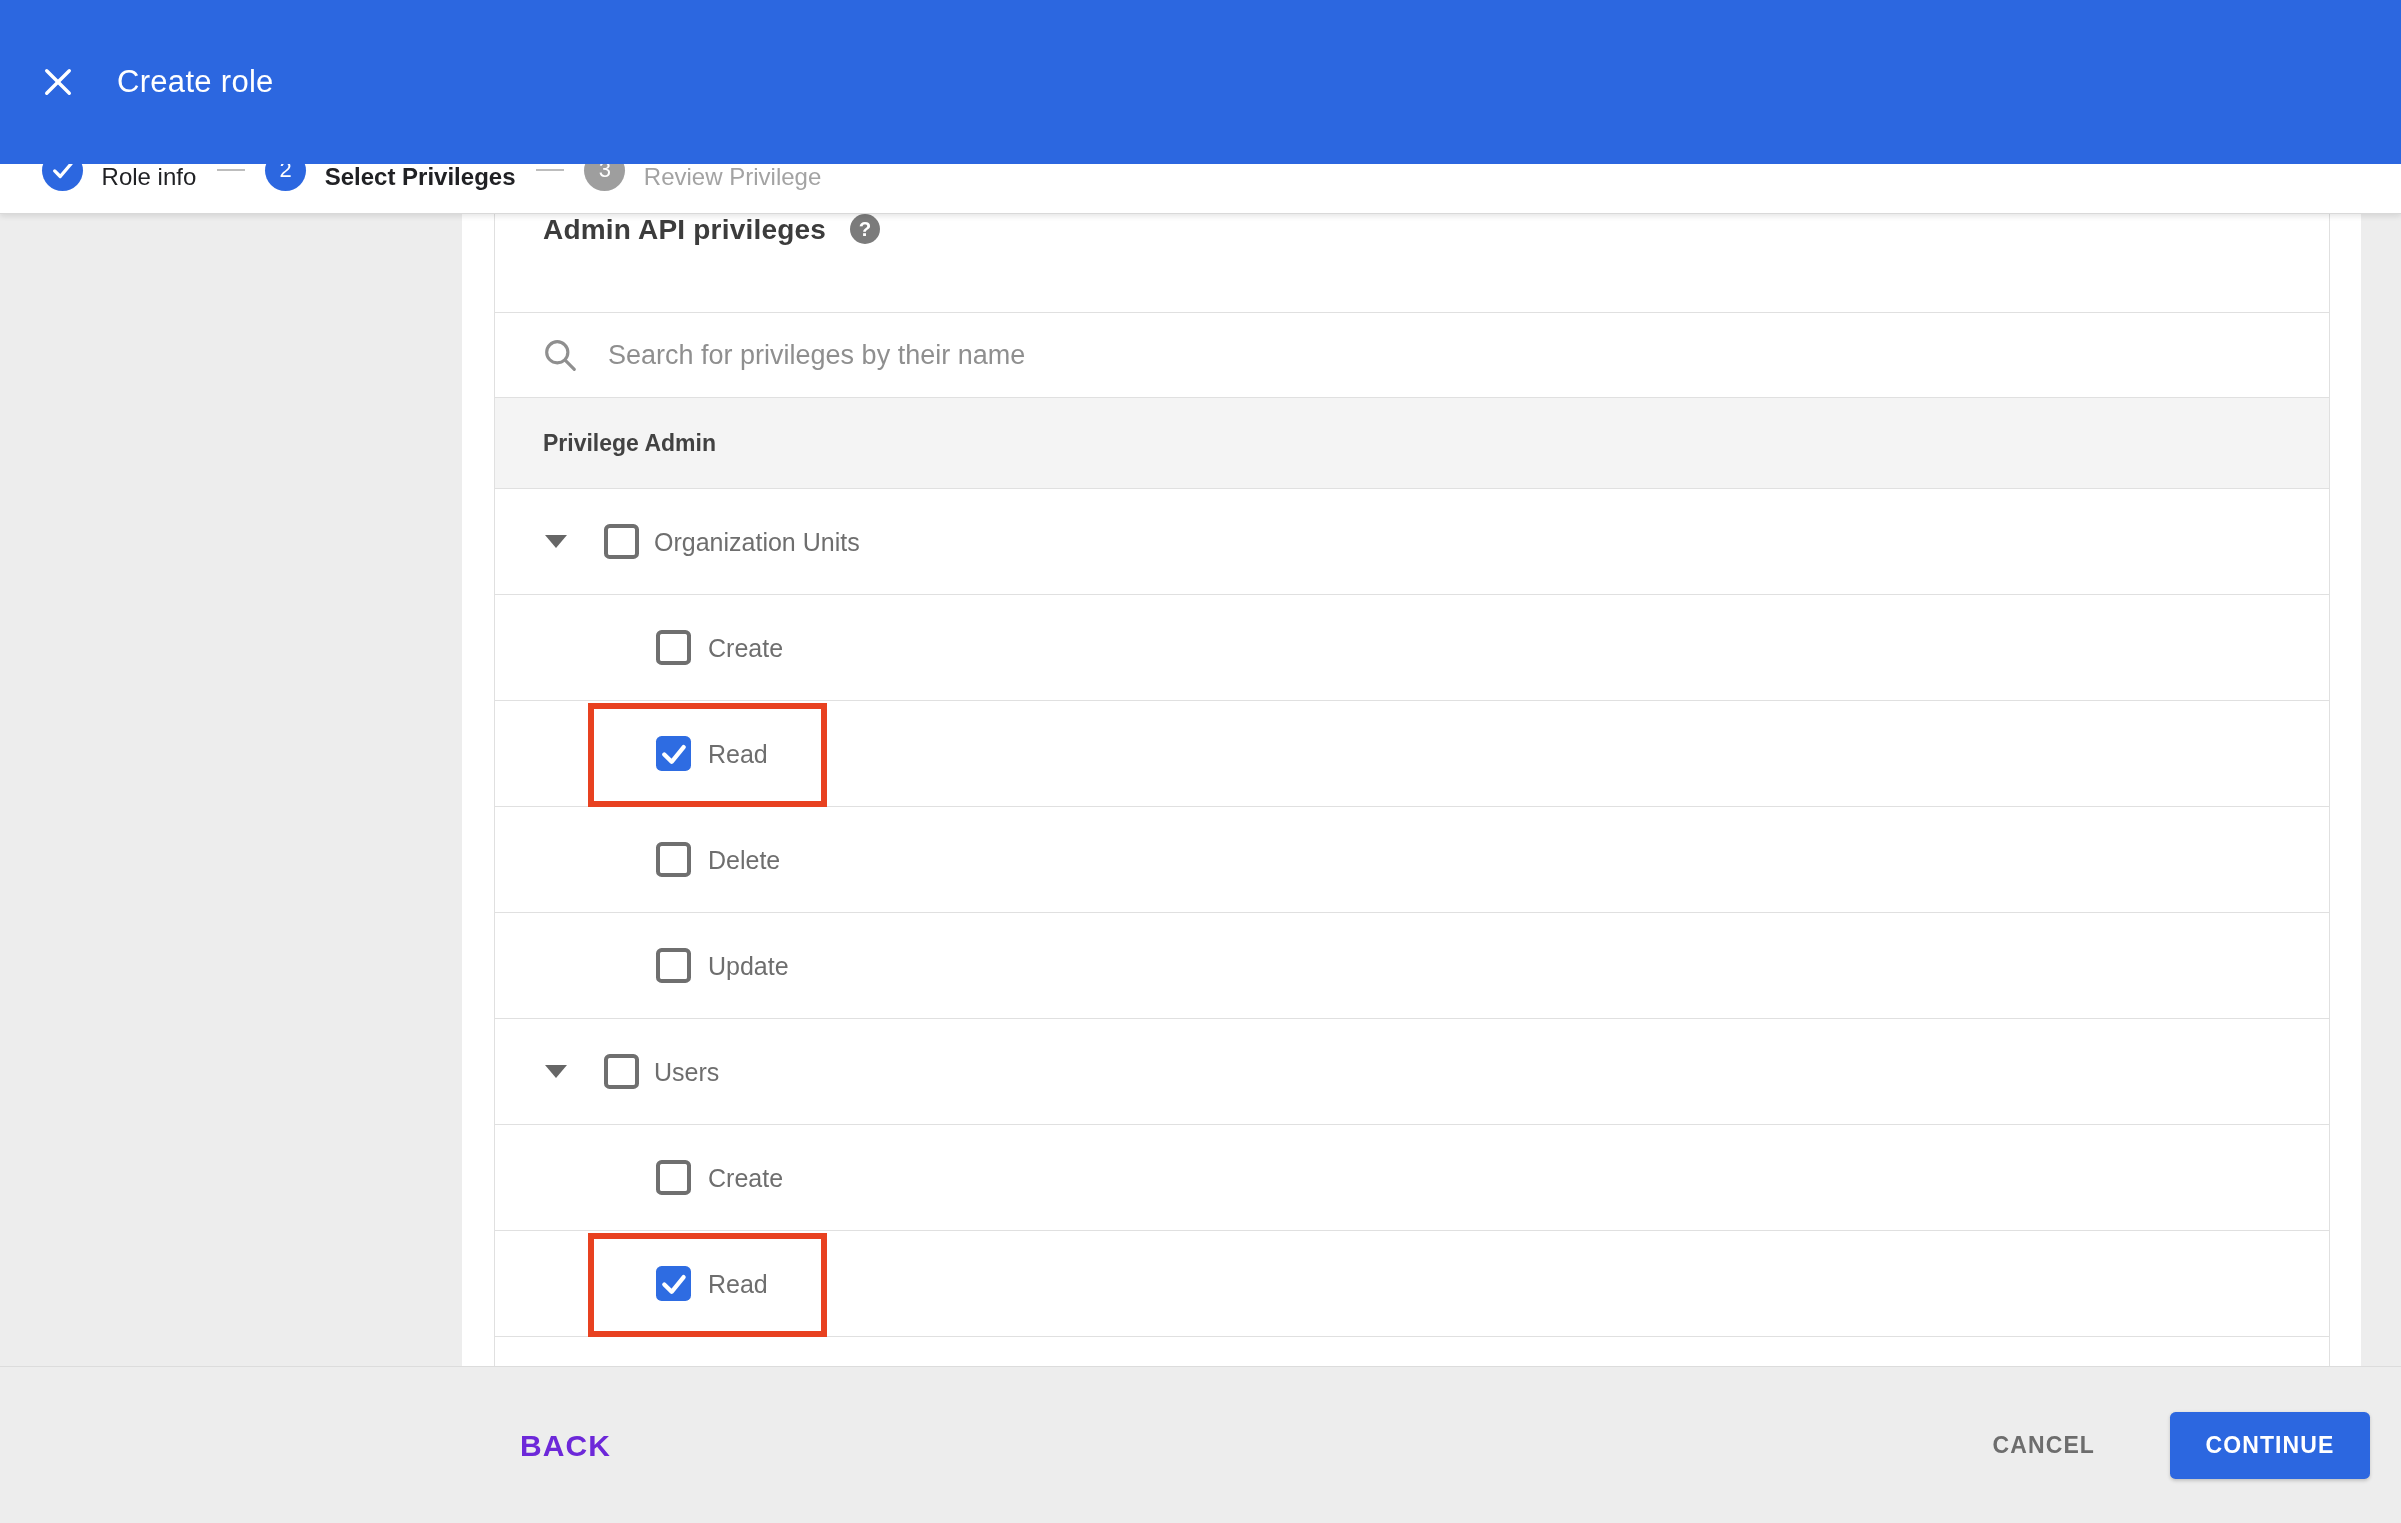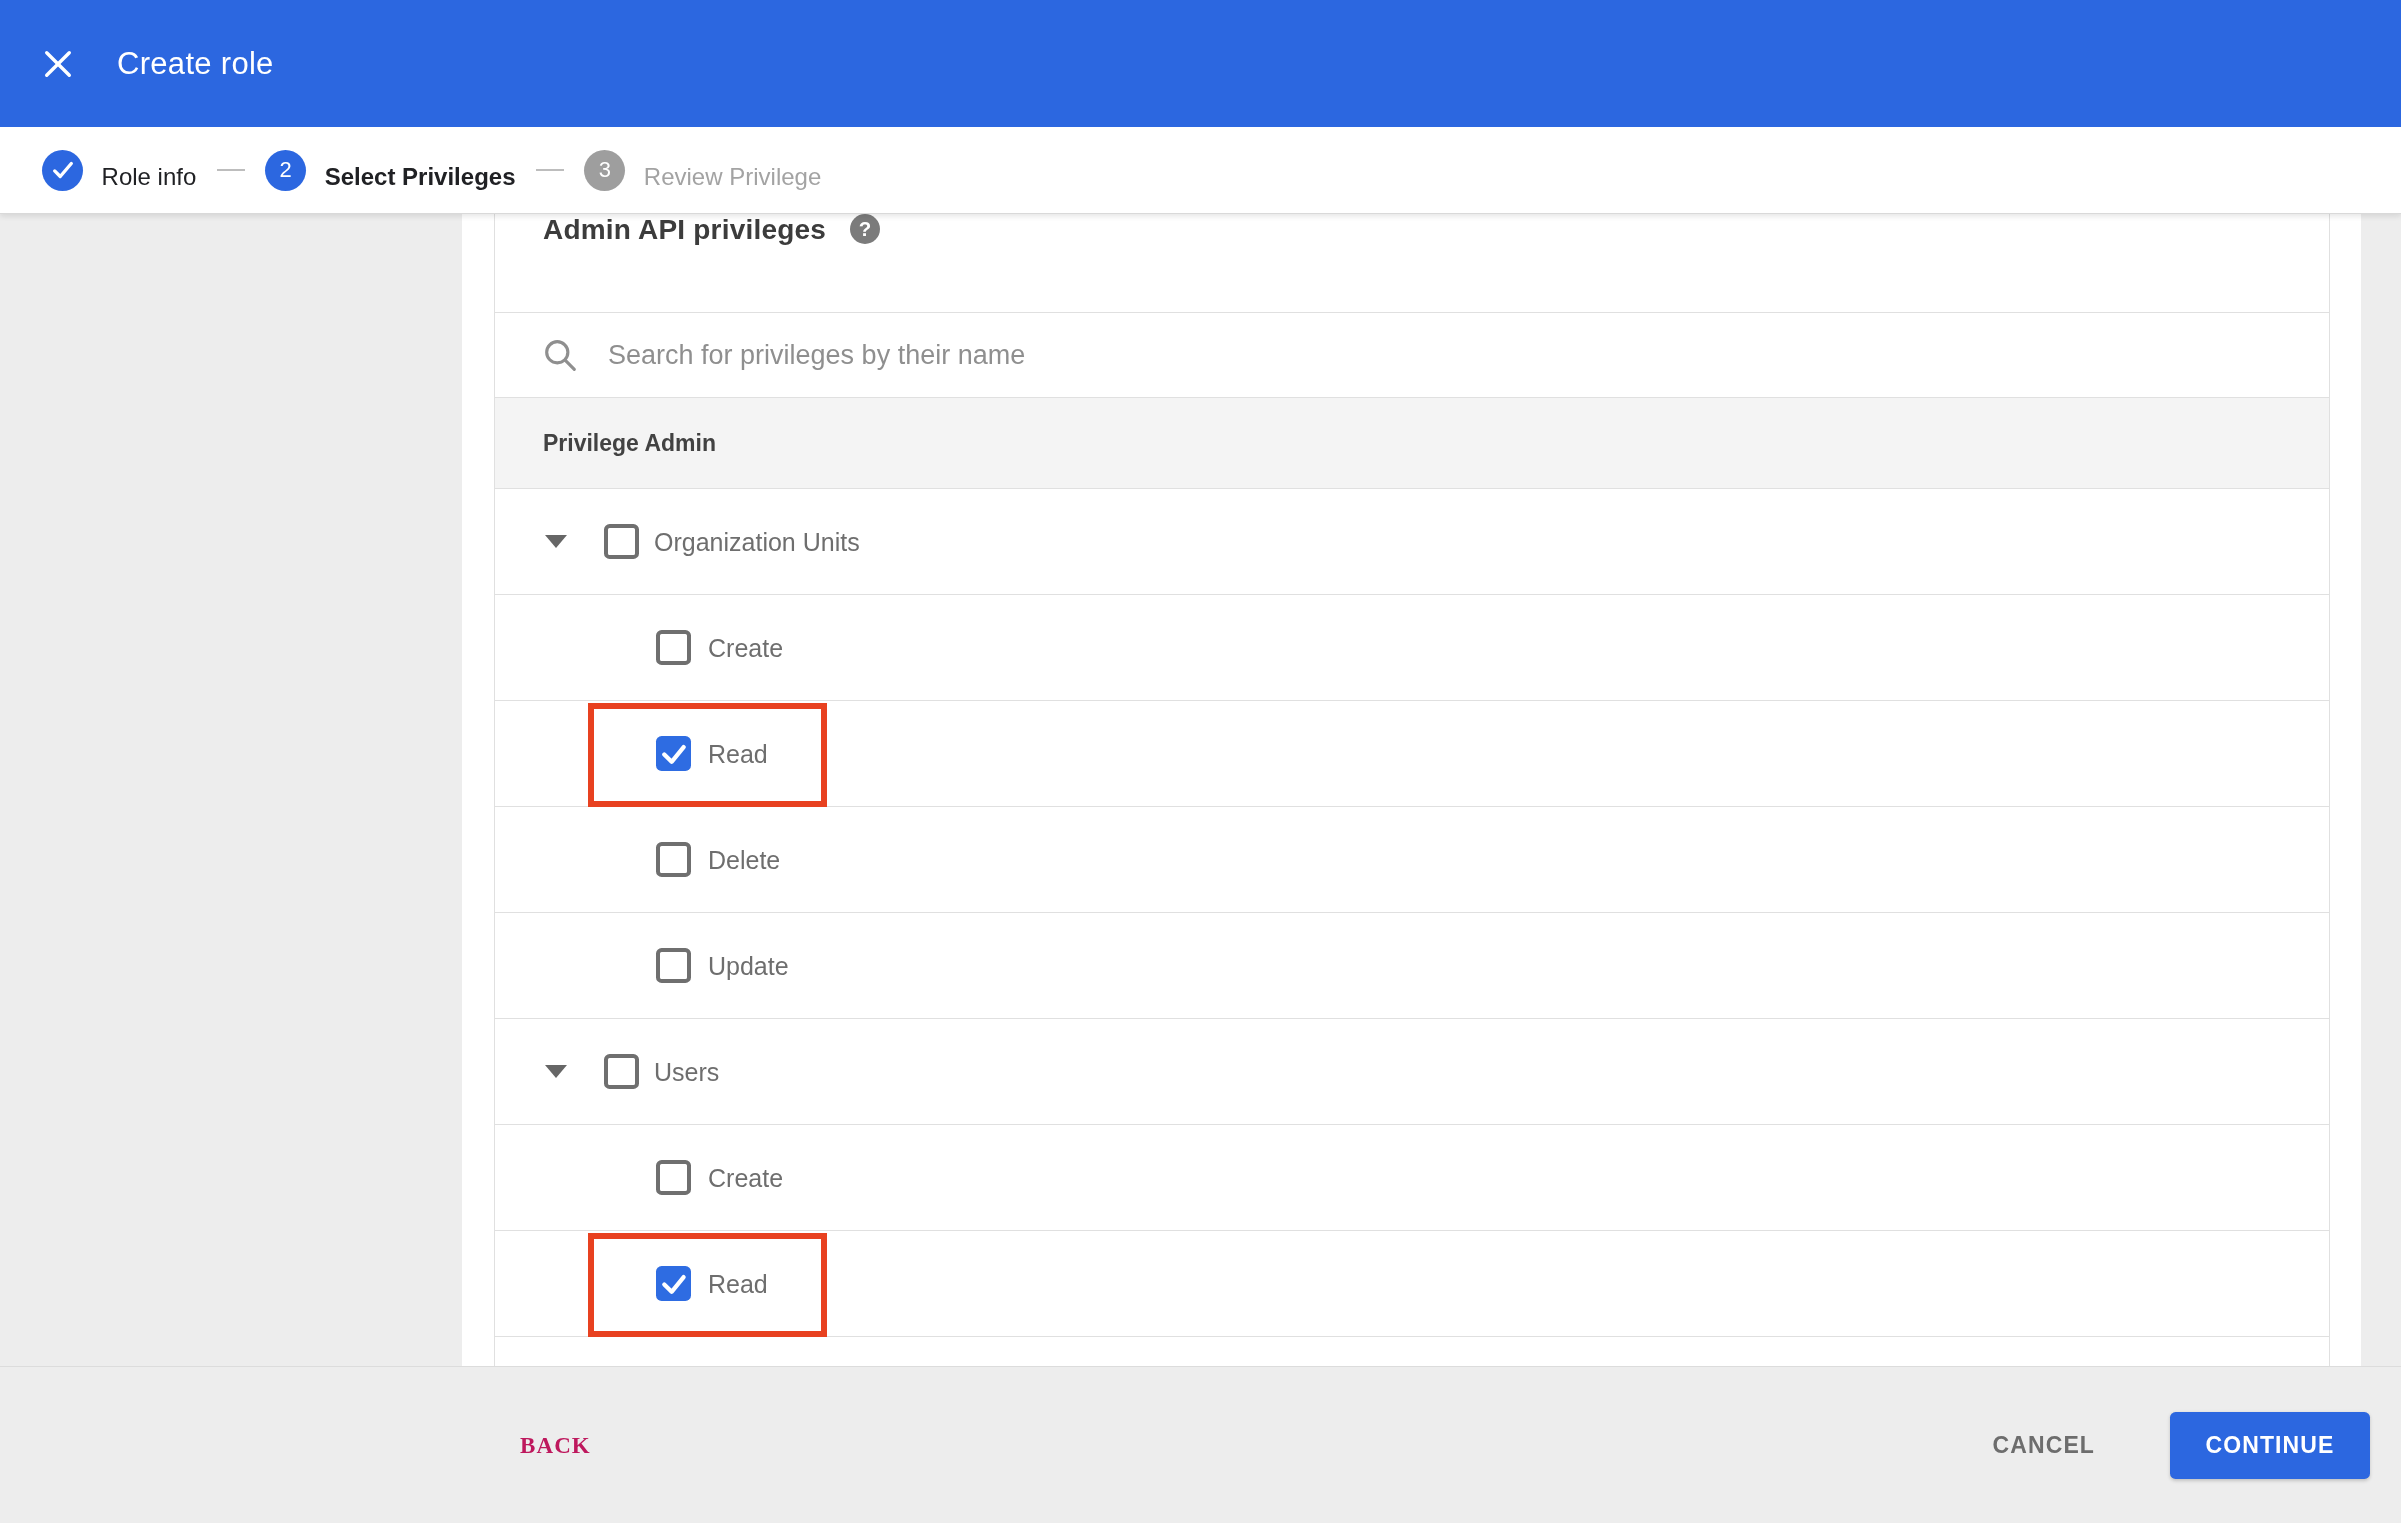--- a/index.html
+++ b/index.html
@@ -19,21 +19,21 @@
   html,body{width:2401px;height:1524px;}
   body{
     font-family:"Liberation Sans","DejaVu Sans",sans-serif;
     background:var(--page-gray);
     overflow:hidden;
   }
   .screen{position:relative;width:2401px;height:1524px;background:var(--page-gray);overflow:hidden;}
 
   
   .app-bar{
-    position:absolute;top:0;left:0;right:0;height:127px;
+    position:absolute;top:0;left:0;right:0;height:164px;
     background:var(--blue);
     display:flex;align-items:center;
     z-index:10;
   }
   .close-btn{
     margin-left:39px;width:37px;height:37px;
     display:flex;align-items:center;justify-content:center;
     cursor:pointer;flex:0 0 auto;
   }
   .app-title{
@@ -139,22 +139,22 @@
   
   .footer{
     position:absolute;left:0;right:0;bottom:0;height:158px;
     background:var(--page-gray);
     border-top:0.9px solid #dcdcdc;
     display:flex;align-items:center;
     z-index:8;
   }
   .back-btn{
     margin-left:520px;
-    font-size:23px;font-weight:700;color:#be185d;letter-spacing:1.1px;
-    background:none;border:none;font-family:Liberation Serif, serif;cursor:pointer;
+    font-size:30px;font-weight:700;color:#6d28d9;letter-spacing:1.1px;
+    background:none;border:none;font-family:Liberation Sans, sans-serif;cursor:pointer;
   }
   .footer-right{margin-left:auto;display:flex;align-items:center;}
   .cancel-btn{
     font-size:23px;font-weight:700;color:#6d6d6d;letter-spacing:1.1px;
     background:none;border:none;font-family:inherit;cursor:pointer;
     margin-right:75px;
   }
   .continue-btn{
     width:200px;height:67px;margin-right:31px;
     background:var(--blue);color:#ffffff;

